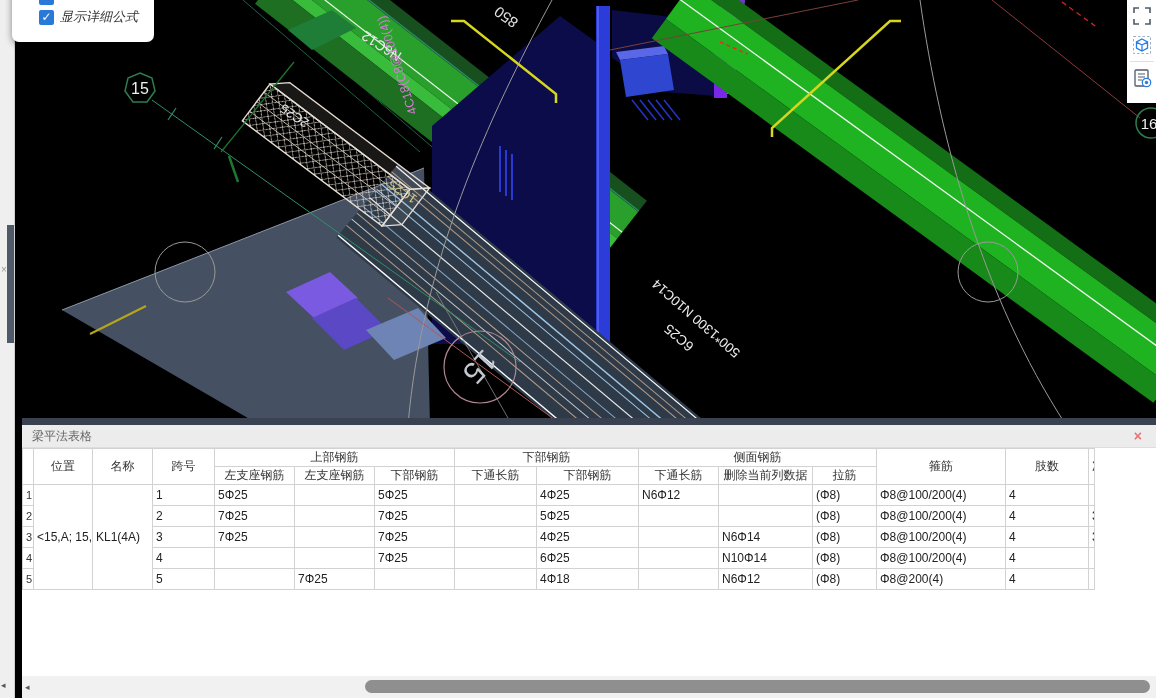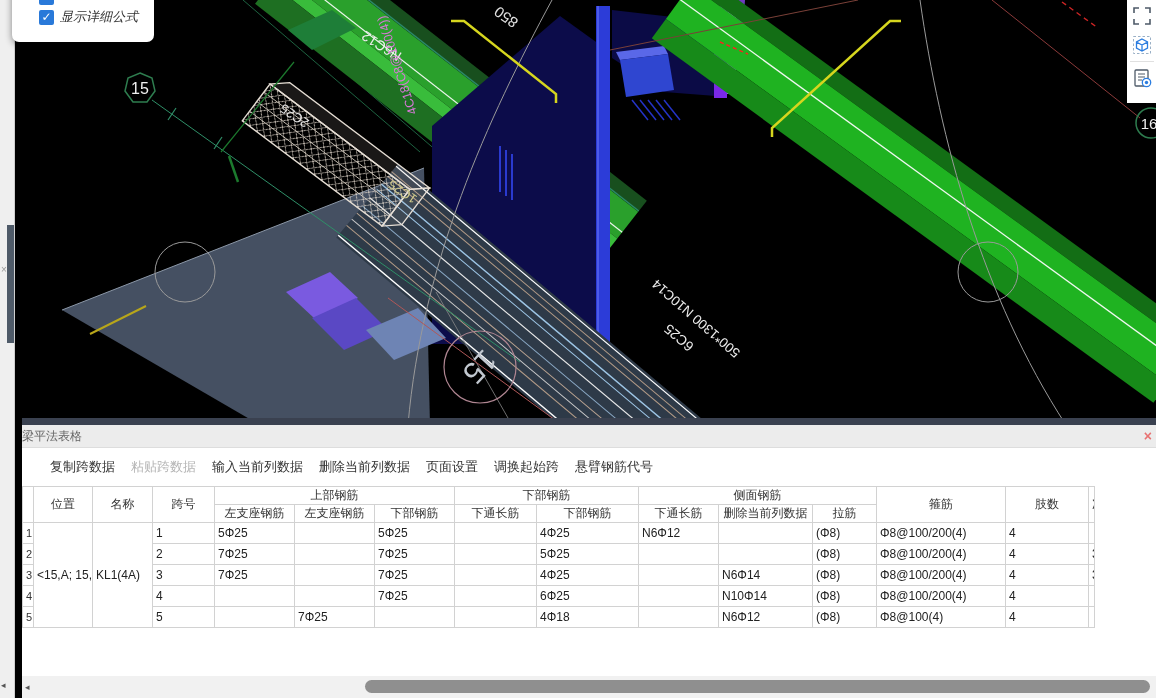--- a/index.html
+++ b/index.html
@@ -24,21 +24,21 @@
   
   #right-toolbar{position:absolute;right:0;top:0;width:29px;height:98px;background:#fff;
                  box-shadow:-1px 1px 3px rgba(0,0,0,.3);z-index:40;display:flex;flex-direction:column;
                  align-items:center;padding-top:5px;gap:7px;}
   #right-toolbar .btn{width:22px;height:22px;display:flex;align-items:center;justify-content:center;cursor:pointer;}
   #right-toolbar .sep{width:24px;height:1px;background:#e0e0e0;margin:-2px 0;}
   
   #table-panel{position:absolute;left:22px;top:418px;width:1134px;height:280px;background:#fff;z-index:20;}
   #table-panel .darktop{height:7px;background:#3a4150;}
   #table-panel .titlebar{height:22px;background:#ececec;border-bottom:1px solid #ddd;display:flex;
-                         align-items:center;padding:0 0;font-size:12px;color:#666;}
+                         align-items:center;padding:0 10px;font-size:12px;color:#666;}
   #table-panel .titlebar .spacer{flex:1;}
   #table-panel .titlebar .close{color:#e87272;font-weight:bold;font-size:14px;cursor:pointer;padding:0 4px;}
   #menubar{height:38px;display:flex;align-items:center;padding-left:20px;background:#fff;font-size:13px;color:#333;}
   #menubar .mi{padding:0 8px;cursor:pointer;white-space:nowrap;}
   #menubar .mi.disabled{color:#b4b4b4;cursor:default;}
   table.beam{border-collapse:collapse;table-layout:fixed;width:1073px;font-size:12px;color:#222;}
   table.beam td,table.beam th{border:1px solid #d2d2d2;padding:0 3px;overflow:hidden;white-space:nowrap;
                               font-weight:normal;height:20px;}
   table.beam th{text-align:center;color:#333;height:15px;}
   table.beam td{text-align:left;}
@@ -229,29 +229,20 @@
     </div>
   </div>
 
   <div id="table-panel">
     <div class="darktop"></div>
     <div class="titlebar">
       <span>梁平法表格</span>
       <span class="spacer"></span>
       <span class="close">×</span>
     </div>
-    <div id="menubar">
-        <span class="mi">复制跨数据</span>
-        <span class="mi disabled">粘贴跨数据</span>
-        <span class="mi">输入当前列数据</span>
-        <span class="mi">删除当前列数据</span>
-        <span class="mi">页面设置</span>
-        <span class="mi">调换起始跨</span>
-        <span class="mi">悬臂钢筋代号</span>
-      </div>
 
     <table class="beam">
       <colgroup>
         <col style="width:11px">
           <col style="width:59px">
           <col style="width:60px">
           <col style="width:62px">
         <col style="width:80px">
           <col style="width:80px">
           <col style="width:80px">
@@ -357,21 +348,21 @@
             <td class="gut">5</td>
             <td>5</td>
             <td></td>
             <td>7Φ25</td>
             <td></td>
             <td></td>
             <td>4Φ18</td>
             <td></td>
             <td>N6Φ12</td>
             <td>(Φ8)</td>
-            <td>Φ8@100(4)</td>
+            <td>Φ8@200(4)</td>
             <td>4</td>
             <td></td>
           </tr>
         </tbody>
     </table>
 
     <div id="empty-zone"></div>
     <div id="hscroll">
       <span class="larr">◂</span>
       <div class="thumb"></div>

